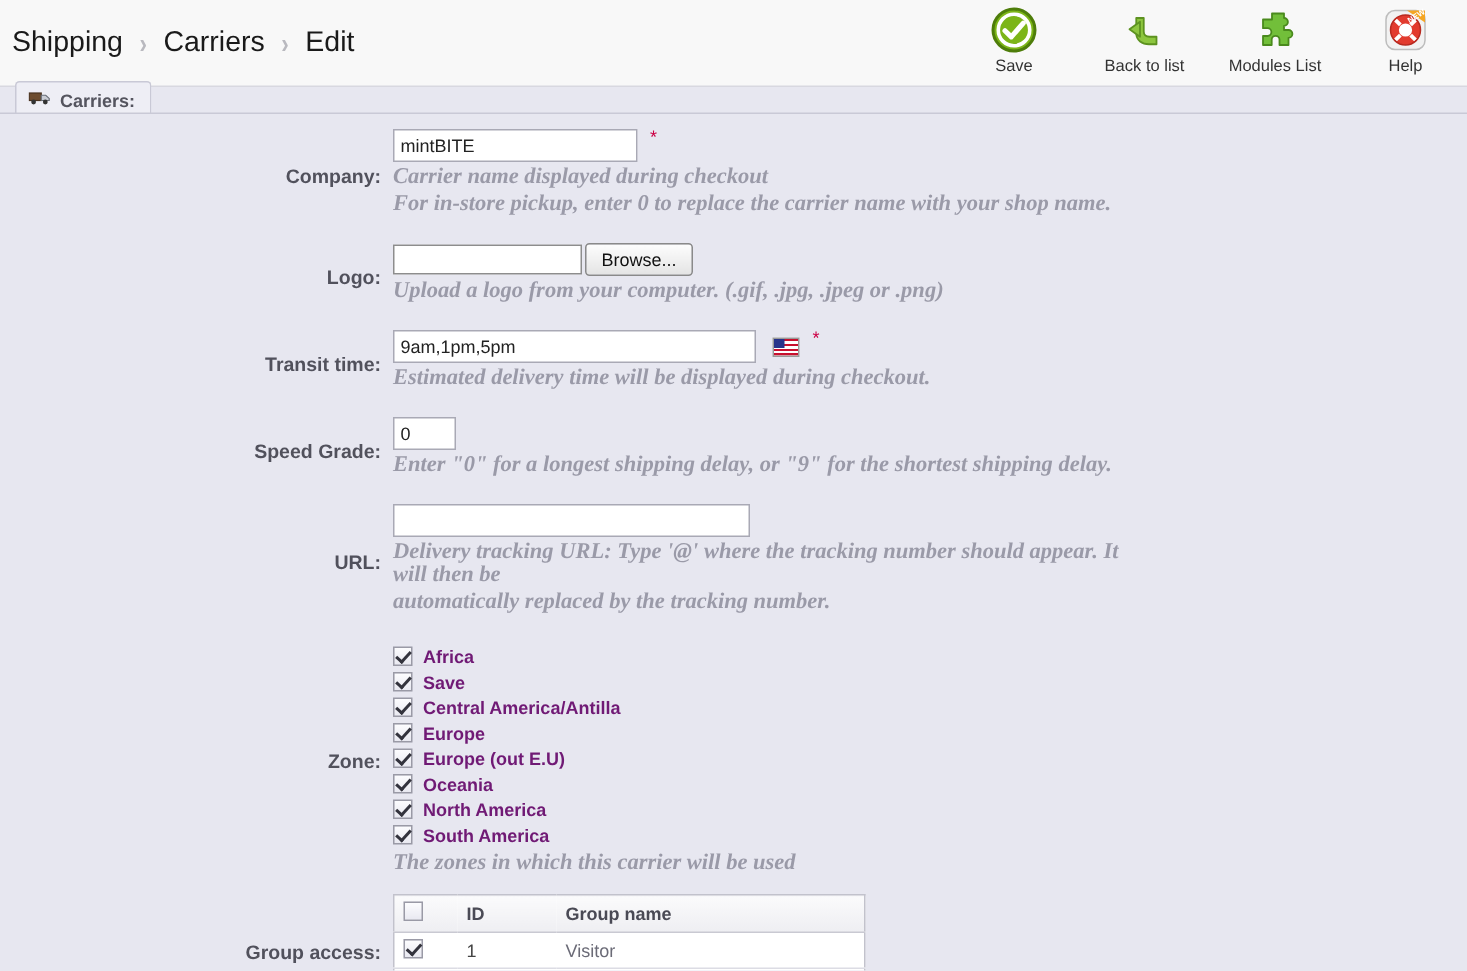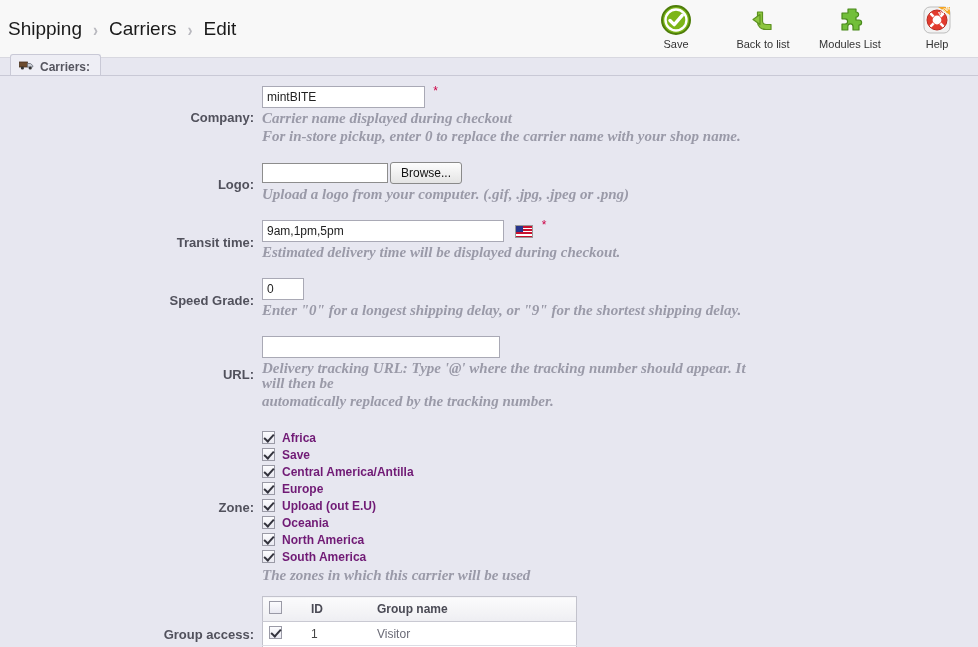--- a/index.html
+++ b/index.html
@@ -440,21 +440,21 @@
         <div class="zone-item">
           <span class="cb on"></span>
           <span class="zlabel">Central America/Antilla</span>
         </div>
         <div class="zone-item">
           <span class="cb on"></span>
           <span class="zlabel">Europe</span>
         </div>
         <div class="zone-item">
           <span class="cb on"></span>
-          <span class="zlabel">Upload (out E.U)</span>
+          <span class="zlabel">Europe (out E.U)</span>
         </div>
         <div class="zone-item">
           <span class="cb on"></span>
           <span class="zlabel">Oceania</span>
         </div>
         <div class="zone-item">
           <span class="cb on"></span>
           <span class="zlabel">North America</span>
         </div>
         <div class="zone-item">

